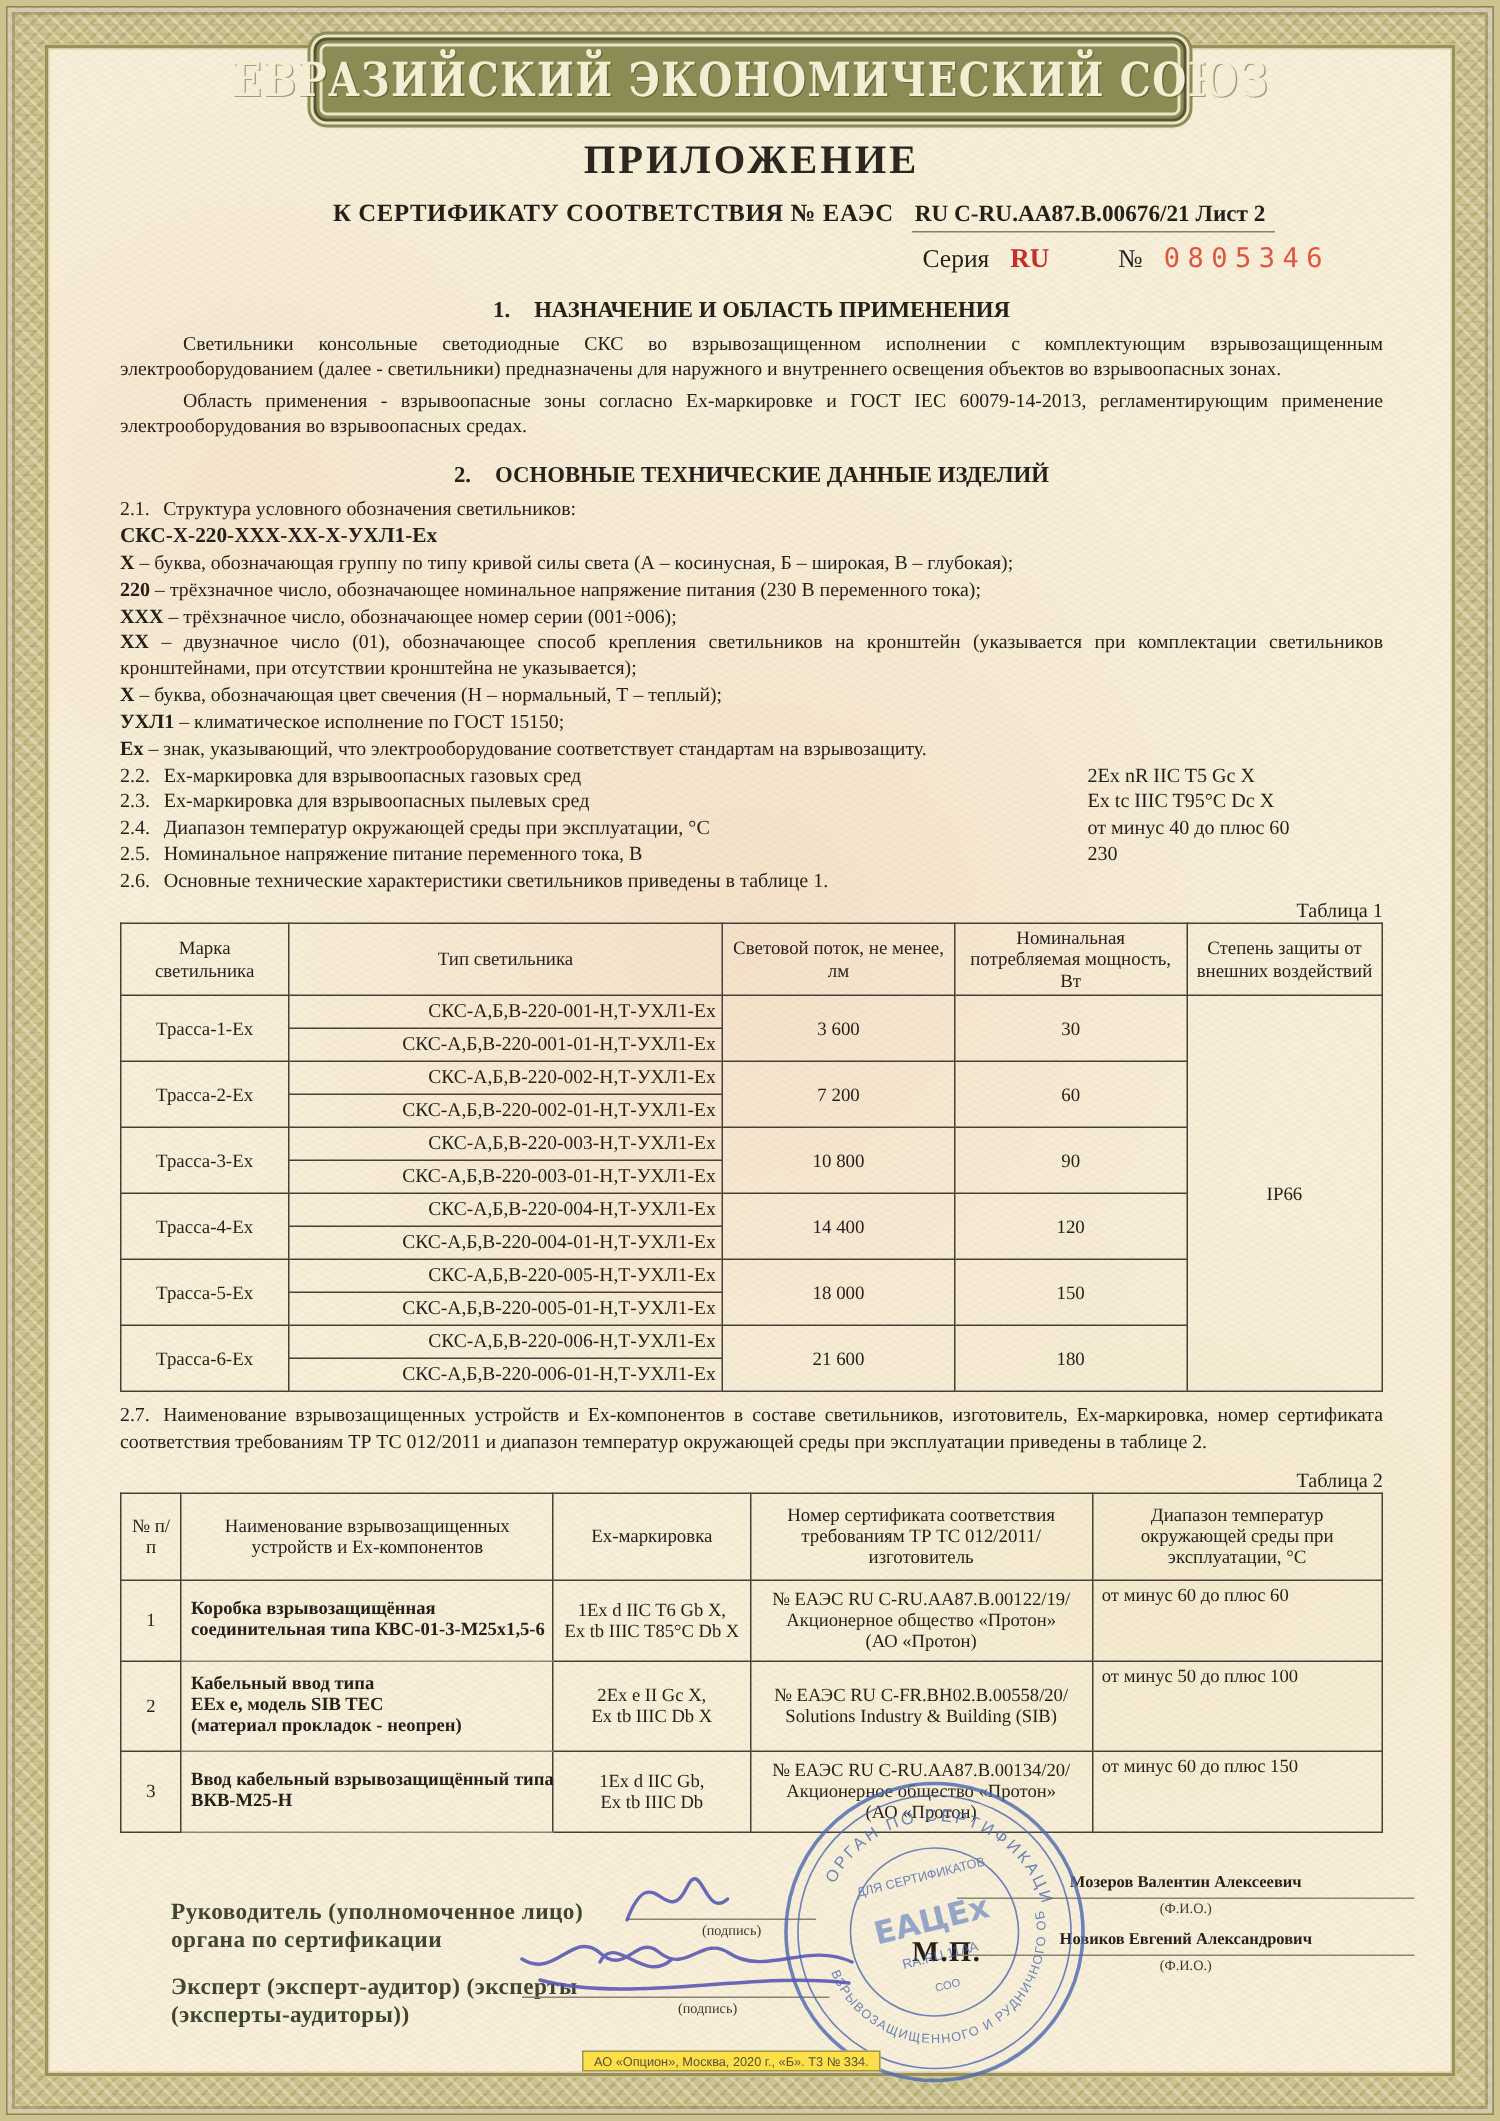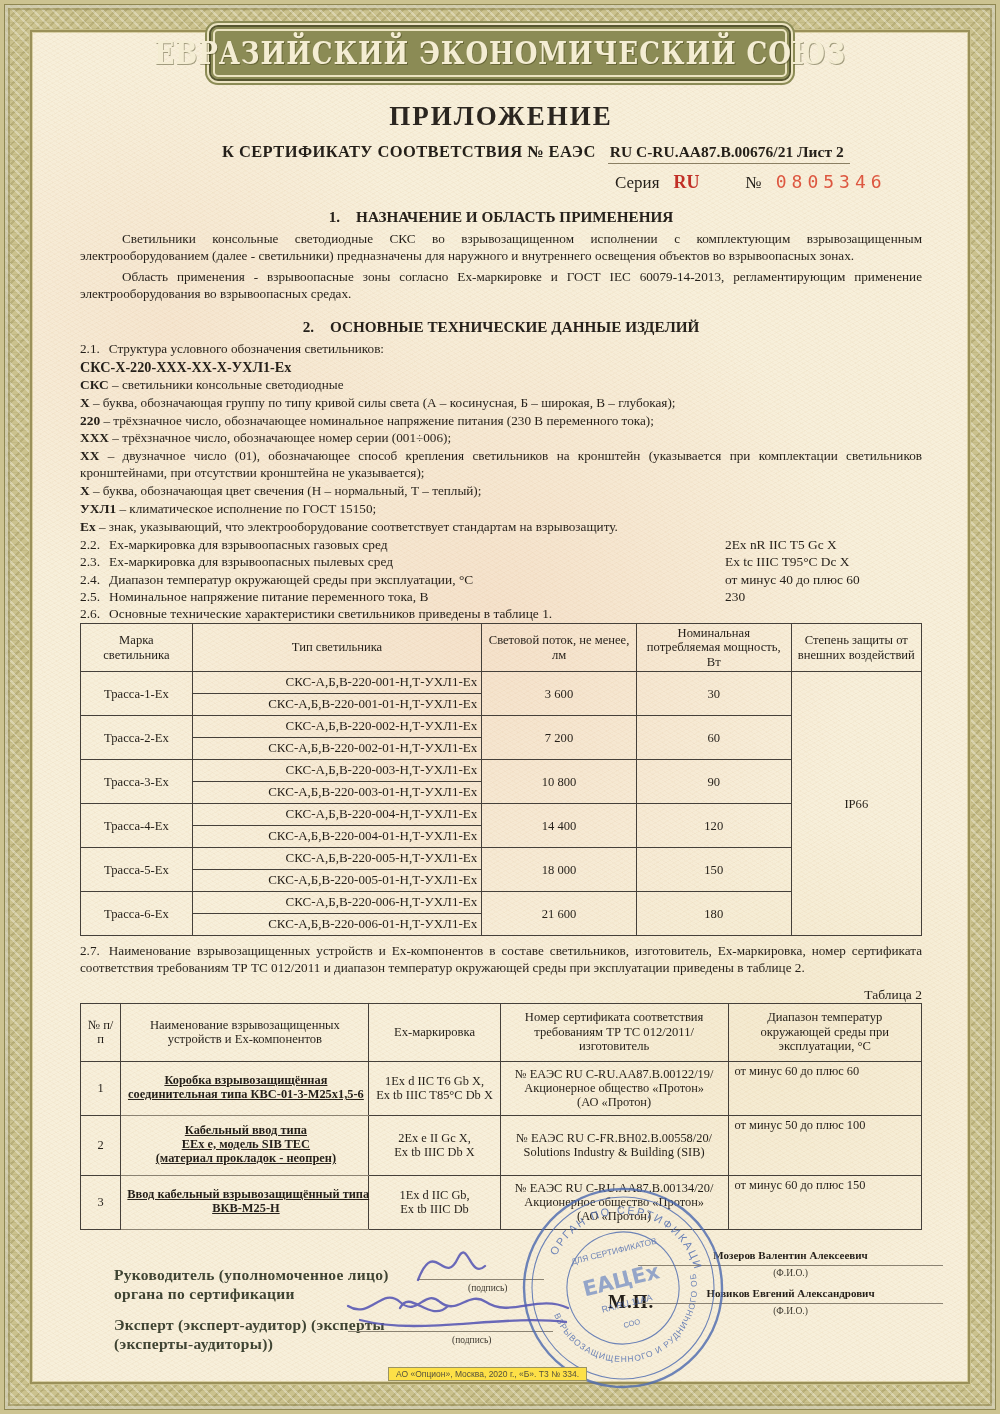--- a/index.html
+++ b/index.html
@@ -24,21 +24,21 @@
       repeating-linear-gradient(32deg, rgba(206,148,118,.055) 0 1px, rgba(206,148,118,0) 1px 4px),
       repeating-linear-gradient(-28deg, rgba(196,168,92,.055) 0 1px, rgba(196,168,92,0) 1px 4px);}
   
   .banner{position:absolute;left:50%;top:25px;transform:translateX(-50%);width:578px;height:52px;
     background:#8b8b55;border:2px solid #55552f;border-radius:9px;z-index:6;
     box-shadow:inset 0 0 0 2px #8b8b55, inset 0 0 0 4px #ece4c2, 0 0 0 2px #ece4c2, 0 0 0 4px #8b8b55, 1px 2px 3px rgba(80,75,40,.45);
     display:flex;align-items:center;justify-content:center;}
   .banner-text{font-family:"DejaVu Serif",serif;font-weight:bold;font-size:29px;color:#f4edd3;
     white-space:nowrap;transform:scaleX(.9) scaleY(1.08);letter-spacing:1px;
     text-shadow:1px 1px 0 rgba(60,58,20,.45);}
-  .content{position:absolute;left:80px;right:78px;top:33px;z-index:3;}
+  .content{position:absolute;left:80px;right:78px;top:23px;z-index:3;}
   .doc-title{margin-top:68px;text-align:center;font-weight:bold;font-size:27px;letter-spacing:2px;color:#2b2620;}
   .cert-row{margin-top:10px;display:flex;align-items:baseline;gap:12px;padding-left:142px;white-space:nowrap;}
   .cert-label{font-weight:bold;font-size:16.5px;letter-spacing:.4px;}
   .cert-number{font-weight:bold;font-size:15.5px;border-bottom:1.5px solid #8a7f63;padding:0 6px 2px 2px;}
   .series-row{margin-top:7px;display:flex;align-items:baseline;padding-left:535px;white-space:nowrap;}
   .series-label{font-size:17px;}
   .series-ru{color:#c12f26;font-weight:bold;font-size:18px;margin-left:14px;}
   .num-sign{font-size:17px;margin-left:46px;}
   .serial{font-family:"DejaVu Sans Mono",monospace;color:#dd5740;font-size:18px;letter-spacing:5px;margin-left:14px;}
   .sec-title{margin-top:15px;text-align:center;font-weight:bold;font-size:15.2px;color:#26211b;font-family:Liberation Serif, serif;}
@@ -54,21 +54,21 @@
   table{border-collapse:collapse;width:100%;table-layout:fixed;}
   td,th{border:1px solid #45403a;font-weight:normal;font-size:12.6px;line-height:1.15;padding:2px 4px;vertical-align:middle;}
   th{text-align:center;}
   .t1 .col-mark{width:13.3%}.t1 .col-type{width:34.4%}.t1 .col-lum{width:18.4%}.t1 .col-pow{width:18.4%}.t1 .col-ip{width:15.5%}
   .t1 td{height:17px;}
   .t1 .c{text-align:center;}
   .t1 .type{text-align:right;padding-left:9px;font-size:13px;}
   .t2 .col-num{width:4.8%}.t2 .col-name{width:29.5%}.t2 .col-mark2{width:15.6%}.t2 .col-cert{width:27.1%}.t2 .col-temp{width:23%}
   .t2 td{font-size:12.4px;}
   .t2 .c{text-align:center;}
-  .t2 .name{text-align:center;padding-left:6px;text-decoration:underline;}
+  .t2 .name{text-align:left;padding-left:6px;}
   .t2 .temp{text-align:left;vertical-align:top;padding-top:2px;padding-left:6px;}
   .t2 tr.r{height:54px;}
   .sig-area{position:absolute;left:80px;right:78px;top:1243px;height:132px;z-index:4;}
   .sig-label{position:absolute;font-weight:bold;font-size:15.5px;line-height:1.25;color:#3f4433;letter-spacing:.3px;}
   .lbl-head{left:34px;top:22px;width:310px;}
   .lbl-expert{left:34px;top:72px;width:340px;}
   .sig-line{position:absolute;border-bottom:1px solid #8a8272;}
   .line1{left:338px;top:36px;width:126px;}
   .line2{left:268px;top:88px;width:205px;}
   .sign-caption{position:absolute;font-size:9.5px;color:#3c382f;}
@@ -118,21 +118,20 @@
 
     <div class="sec-title">
       <span class="snum">2.</span><span>ОСНОВНЫЕ ТЕХНИЧЕСКИЕ ДАННЫЕ ИЗДЕЛИЙ</span>
     </div>
 
     <p class="para">
       <span class="pnum">2.1.</span><span>Структура условного обозначения светильников:</span>
     </p>
     <div class="code-line">СКС-Х-220-ХХХ-ХХ-Х-УХЛ1-Ех</div>
 
-    <div class="legend-line"><b>СКС</b><span> – светильники консольные светодиодные</span></div>
     <div class="legend-line"><b>Х</b><span> – буква, обозначающая группу по типу кривой силы света (А – косинусная, Б – широкая, В – глубокая);</span></div>
     <div class="legend-line"><b>220</b><span> – трёхзначное число, обозначающее номинальное напряжение питания (230 В переменного тока);</span></div>
     <div class="legend-line"><b>ХХХ</b><span> – трёхзначное число, обозначающее номер серии (001÷006);</span></div>
     <div class="legend-line"><b>ХХ</b><span> – двузначное число (01), обозначающее способ крепления светильников на кронштейн (указывается при комплектации светильников кронштейнами, при отсутствии кронштейна не указывается);</span></div>
     <div class="legend-line"><b>Х</b><span> – буква, обозначающая цвет свечения (Н – нормальный, Т – теплый);</span></div>
     <div class="legend-line"><b>УХЛ1</b><span> – климатическое исполнение по ГОСТ 15150;</span></div>
     <div class="legend-line"><b>Ех</b><span> – знак, указывающий, что электрооборудование соответствует стандартам на взрывозащиту.</span></div>
 
     <div class="spec-row">
       <span><span class="pnum">2.2.</span><span>Ех-маркировка для взрывоопасных газовых сред</span></span>
@@ -148,20 +147,21 @@
     </div>
     <div class="spec-row">
       <span><span class="pnum">2.5.</span><span>Номинальное напряжение питание переменного тока, В</span></span>
       <span>230</span>
     </div>
     <div class="spec-row">
       <span><span class="pnum">2.6.</span><span>Основные технические характеристики светильников приведены в таблице 1.</span></span>
       <span></span>
     </div>
 
+    <div class="tcap">Таблица 1</div>
 
     <table class="t1">
       <colgroup>
           <col class="col-mark">
           <col class="col-type">
           <col class="col-lum">
           <col class="col-pow">
           <col class="col-ip">
         </colgroup>
       <tbody>

